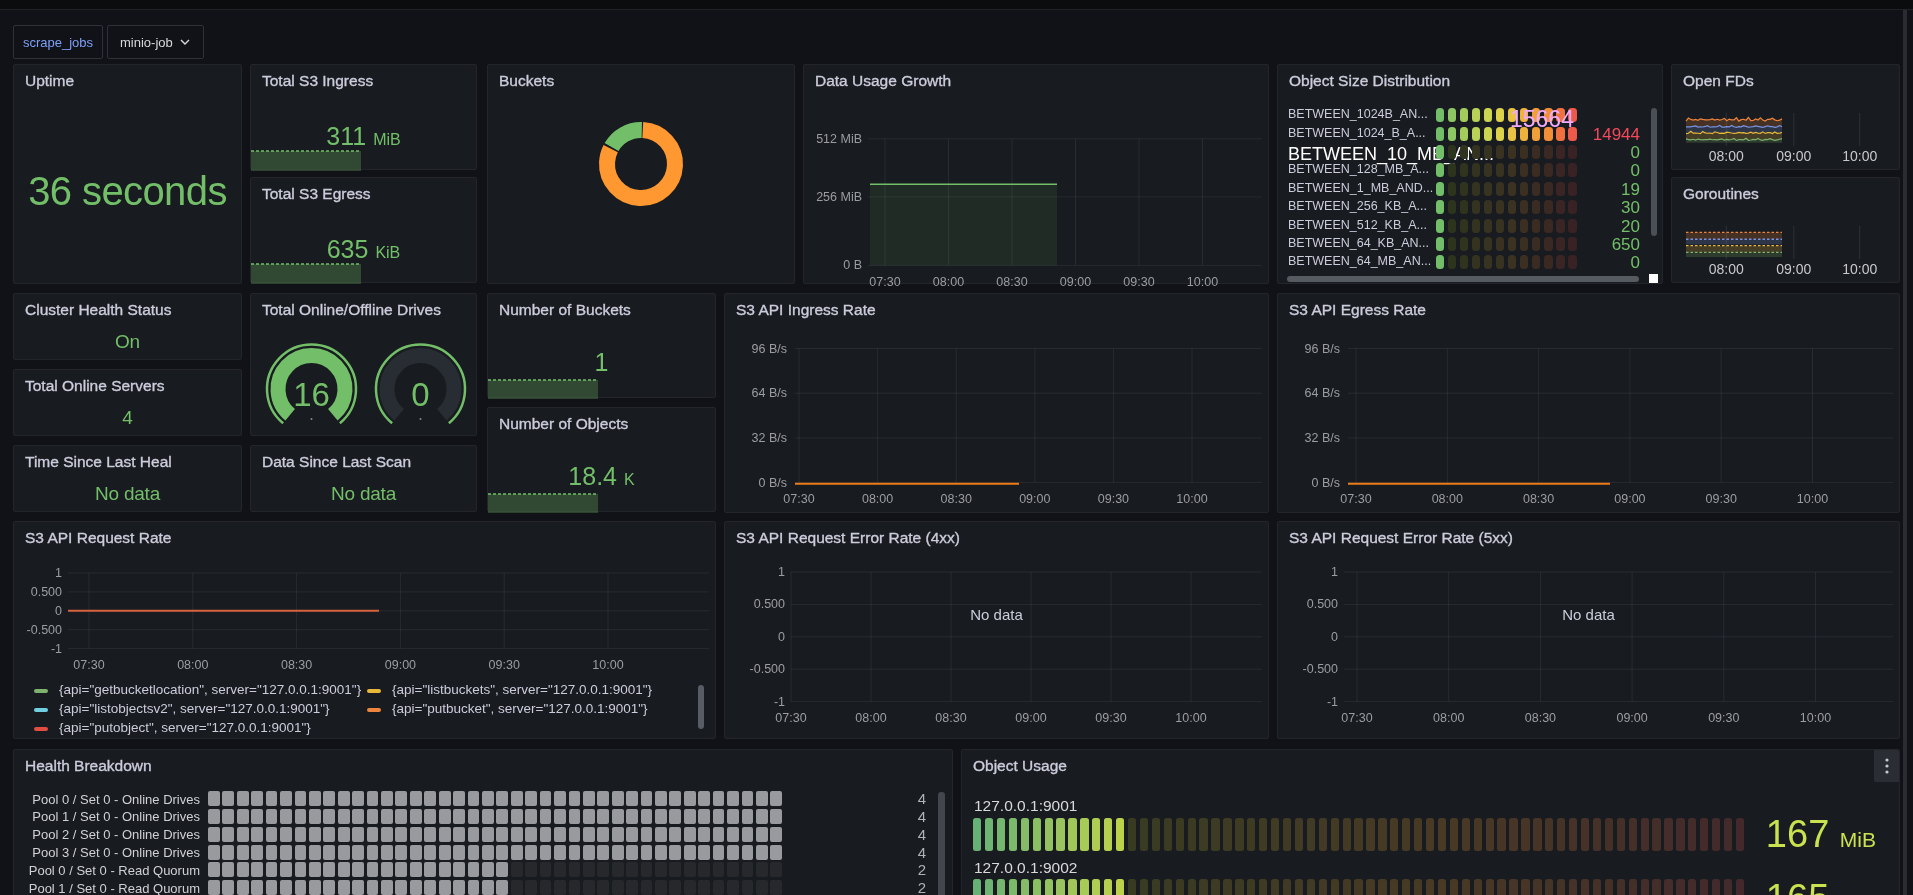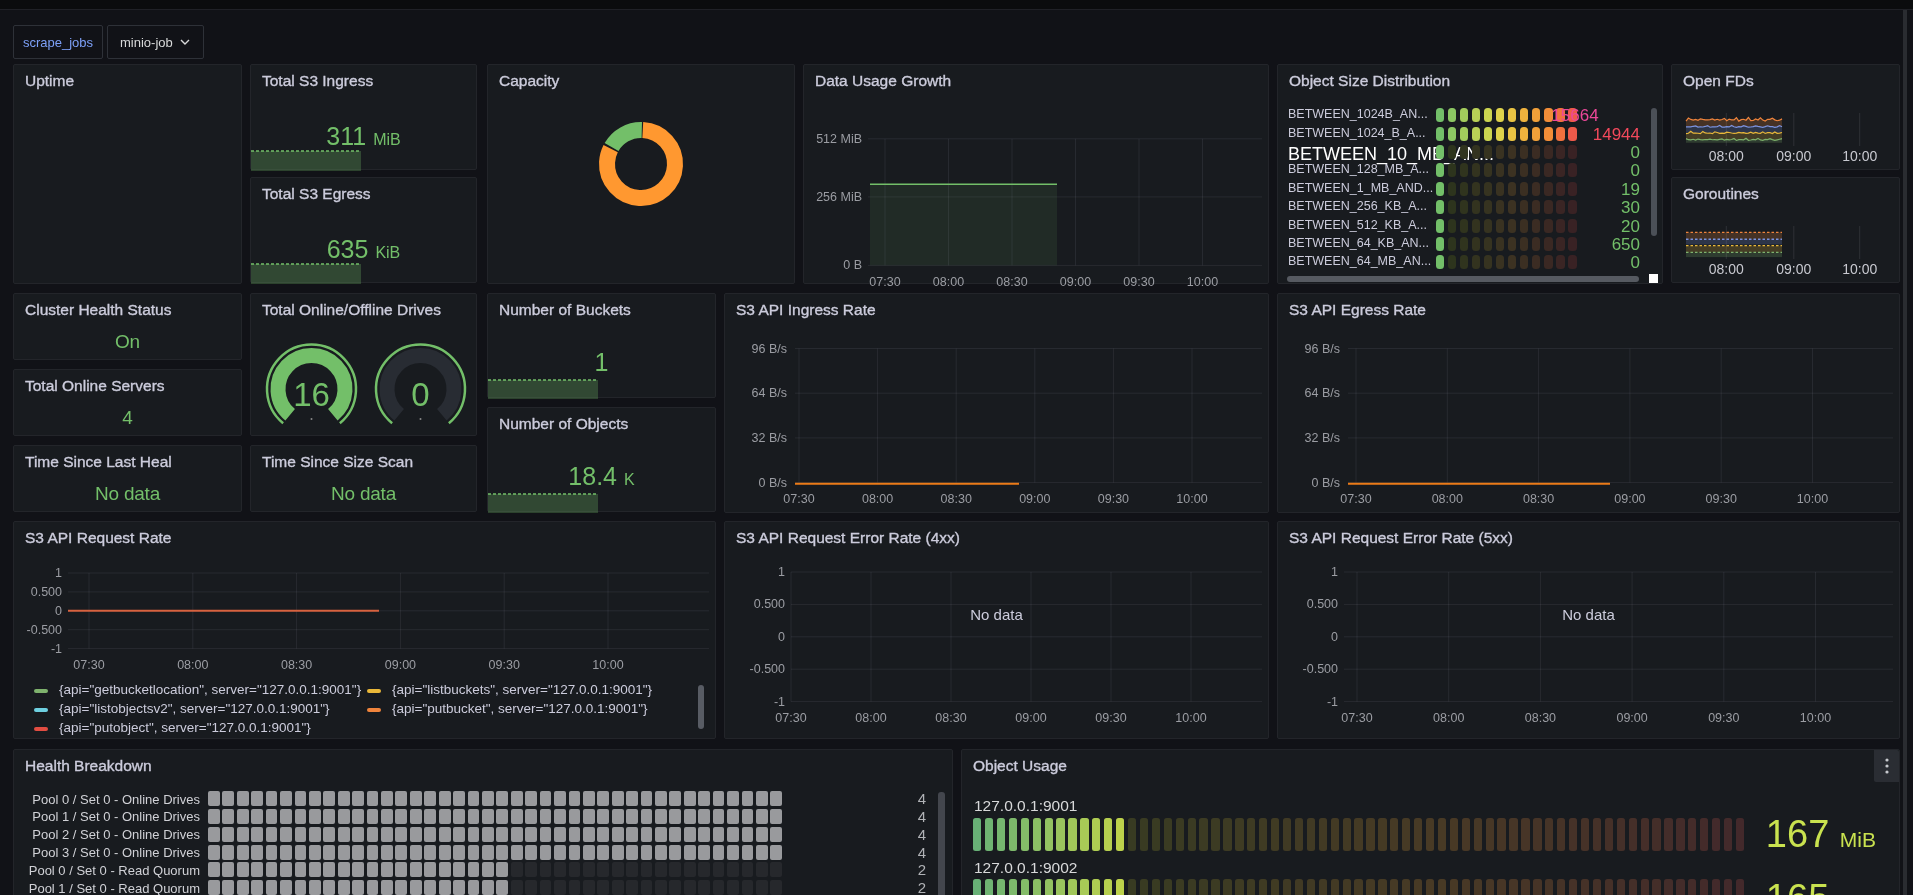--- a/index.html
+++ b/index.html
@@ -16,20 +16,21 @@
 <body>
 <div id="topbar"></div>
 <div style="position:absolute;left:1903px;top:10px;width:4px;height:885px;background:#2a2c31"></div>
 <div class="btn" style="left:13px;width:90px;color:#7da0f8;font-weight:400;justify-content:center">scrape_jobs</div>
 <div class="btn" style="left:107px;width:97px;color:#d8d9da;font-weight:400">minio-job <svg width="12" height="12" style="position:static;margin-left:6px">
       <path d="M2 4 L6 8 L10 4" stroke="#d8d9da" stroke-width="1.4" fill="none"></path>
     </svg></div>
 
 <div class="panel" style="left:13px;top:64px;width:229px;height:220px">
   <div class="pt">Uptime</div>
+  <div class="statc green" style="top:104px;font-size:40px;letter-spacing:-0.6px">36 seconds</div>
 </div>
 
 <div class="panel" style="left:250px;top:64px;width:227px;height:106px">
   <div class="pt">Total S3 Ingress</div>
   <div class="statc" style="top:57px"><span class="green" style="font-size:25px;font-weight:500">311 </span><span class="green" style="font-size:16px;font-weight:500">MiB</span></div>
   <svg width="227" height="106" viewBox="0 0 227 106">
     <rect x="0" y="86" width="110" height="20" fill="rgba(115,191,105,0.28)"></rect>
     <path d="M0 86 H110" stroke="#73bf69" stroke-width="1.6" stroke-dasharray="3 2" fill="none"></path>
   </svg>
 </div>
@@ -37,21 +38,21 @@
 <div class="panel" style="left:250px;top:177px;width:227px;height:106px">
   <div class="pt">Total S3 Egress</div>
   <div class="statc" style="top:57px"><span class="green" style="font-size:25px;font-weight:500">635 </span><span class="green" style="font-size:16px;font-weight:500">KiB</span></div>
   <svg width="227" height="106" viewBox="0 0 227 106">
     <rect x="0" y="86" width="110" height="20" fill="rgba(115,191,105,0.28)"></rect>
     <path d="M0 86 H110" stroke="#73bf69" stroke-width="1.6" stroke-dasharray="3 2" fill="none"></path>
   </svg>
 </div>
 
 <div class="panel" style="left:487px;top:64px;width:308px;height:220px">
-  <div class="pt">Capacity</div>
+  <div class="pt">Buckets</div>
   <svg width="308" height="220" viewBox="0 0 308 220" id="donut">
       <circle cx="153" cy="99" r="34" fill="none" stroke="#ff9830" stroke-width="16" stroke-dasharray="174.10706486194633 213.62830044410595" transform="rotate(-87 153 99)"></circle>
       <circle cx="153" cy="99" r="34" fill="none" stroke="#73bf69" stroke-width="16" stroke-dasharray="36.316811075498016 213.62830044410595" transform="rotate(210 153 99)"></circle>
     </svg>
 </div>
 
 <div class="panel" style="left:803px;top:64px;width:466px;height:220px">
   <div class="pt">Data Usage Growth</div>
   <svg width="466" height="220" viewBox="0 0 466 220" id="dug">
       <line x1="64" y1="73.8" x2="458" y2="73.8" stroke="rgba(204,204,220,0.09)" stroke-width="1"></line>
@@ -86,21 +87,21 @@
       <div style="position:absolute;left:181.6px;top:43.1px;width:8.6px;height:14px;border-radius:3.5px;background:#a3cc5c"></div>
       <div style="position:absolute;left:193.65px;top:43.1px;width:8.6px;height:14px;border-radius:3.5px;background:#b9d156"></div>
       <div style="position:absolute;left:205.7px;top:43.1px;width:8.6px;height:14px;border-radius:3.5px;background:#ccd550"></div>
       <div style="position:absolute;left:217.75px;top:43.1px;width:8.6px;height:14px;border-radius:3.5px;background:#ded24b"></div>
       <div style="position:absolute;left:229.8px;top:43.1px;width:8.6px;height:14px;border-radius:3.5px;background:#e9c343"></div>
       <div style="position:absolute;left:241.85000000000002px;top:43.1px;width:8.6px;height:14px;border-radius:3.5px;background:#efb23d"></div>
       <div style="position:absolute;left:253.9px;top:43.1px;width:8.6px;height:14px;border-radius:3.5px;background:#f1a039"></div>
       <div style="position:absolute;left:265.95px;top:43.1px;width:8.6px;height:14px;border-radius:3.5px;background:#f28d38"></div>
       <div style="position:absolute;left:278px;top:43.1px;width:8.6px;height:14px;border-radius:3.5px;background:#f0713e"></div>
       <div style="position:absolute;left:290.05px;top:43.1px;width:8.6px;height:14px;border-radius:3.5px;background:#ee5a4a"></div>
-      <div style="position:absolute;left:232px;top:41.1px;width:130px;text-align:center;font-size:17px;color:#ec4899">15664</div>
+      <div style="position:absolute;left:232px;top:41.1px;width:130px;text-align:left;font-size:23px;color:#f0abfc">15664</div>
       <div style="position:absolute;left:10px;top:60.52000000000001px;font-size:12.5px;color:#ccccdc">BETWEEN_1024_B_A...</div>
       <div style="position:absolute;left:157.5px;top:61.52000000000001px;width:8.6px;height:14px;border-radius:3.5px;background:#73bf69"></div>
       <div style="position:absolute;left:169.55px;top:61.52000000000001px;width:8.6px;height:14px;border-radius:3.5px;background:#8cc763"></div>
       <div style="position:absolute;left:181.6px;top:61.52000000000001px;width:8.6px;height:14px;border-radius:3.5px;background:#a3cc5c"></div>
       <div style="position:absolute;left:193.65px;top:61.52000000000001px;width:8.6px;height:14px;border-radius:3.5px;background:#b9d156"></div>
       <div style="position:absolute;left:205.7px;top:61.52000000000001px;width:8.6px;height:14px;border-radius:3.5px;background:#ccd550"></div>
       <div style="position:absolute;left:217.75px;top:61.52000000000001px;width:8.6px;height:14px;border-radius:3.5px;background:#ded24b"></div>
       <div style="position:absolute;left:229.8px;top:61.52000000000001px;width:8.6px;height:14px;border-radius:3.5px;background:#e9c343"></div>
       <div style="position:absolute;left:241.85000000000002px;top:61.52000000000001px;width:8.6px;height:14px;border-radius:3.5px;background:#efb23d"></div>
       <div style="position:absolute;left:253.9px;top:61.52000000000001px;width:8.6px;height:14px;border-radius:3.5px;background:#f1a039"></div>
@@ -275,21 +276,21 @@
       <circle cx="60.5" cy="125" r="1" fill="#888"></circle>
       <path d="M141.1346324561833 129.28783930352262 A44.5 44.5 0 1 1 197.86536754381672 129.2878393035226" fill="none" stroke="#73bf69" stroke-width="2.5"></path>
       <path d="M148.1462963434189 120.81219363298894 A33.5 33.5 0 1 1 190.85370365658113 120.81219363298892" fill="none" stroke="#282c33" stroke-width="15"></path>
       <circle cx="169.5" cy="125" r="1" fill="#888"></circle>
     </svg>
   <div style="position:absolute;left:0;top:82px;width:121px;text-align:center;font-size:33px;font-weight:500" class="green">16</div>
   <div style="position:absolute;left:106px;top:82px;width:127px;text-align:center;font-size:33px;font-weight:500" class="green">0</div>
 </div>
 
 <div class="panel" style="left:250px;top:445px;width:227px;height:67px">
-  <div class="pt">Time Since Size Scan</div>
+  <div class="pt">Data Since Last Scan</div>
   <div class="statc green" style="top:37px;font-size:19px;letter-spacing:-0.2px">No data</div>
 </div>
 
 <div class="panel" style="left:487px;top:293px;width:229px;height:105px">
   <div class="pt">Number of Buckets</div>
   <div class="statc green" style="top:54px;font-size:25px">1</div>
   <svg width="229" height="105" viewBox="0 0 229 105">
     <rect x="0" y="86" width="110" height="19" fill="rgba(115,191,105,0.28)"></rect>
     <path d="M0 86 H110" stroke="#73bf69" stroke-width="1.6" stroke-dasharray="3 2" fill="none"></path>
   </svg>

